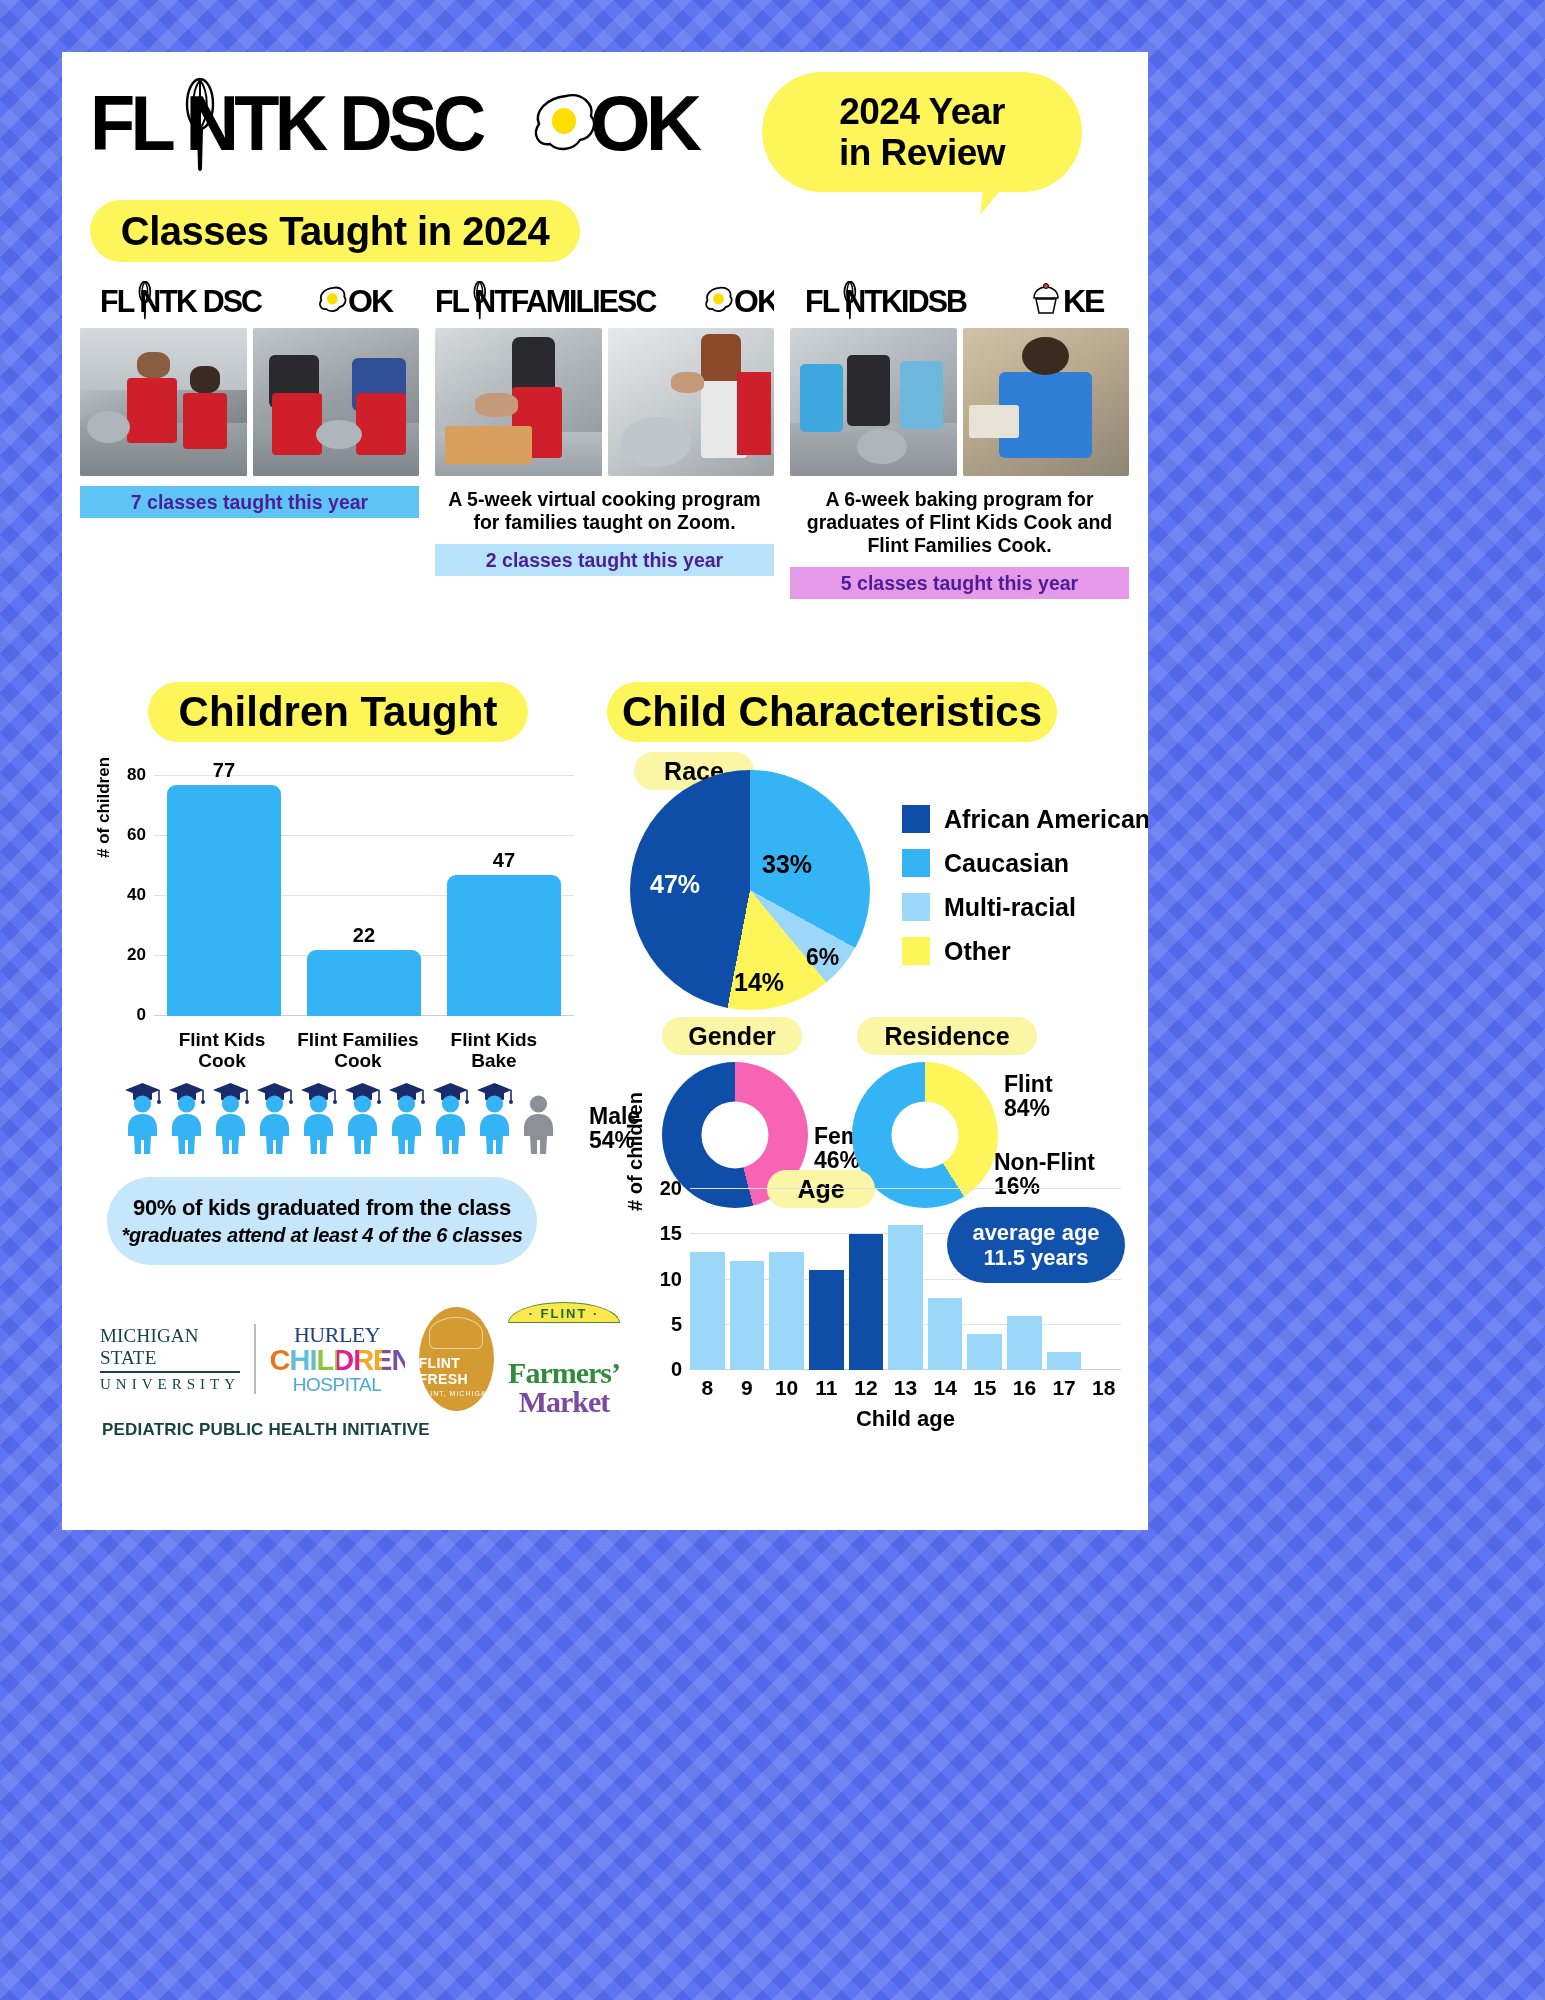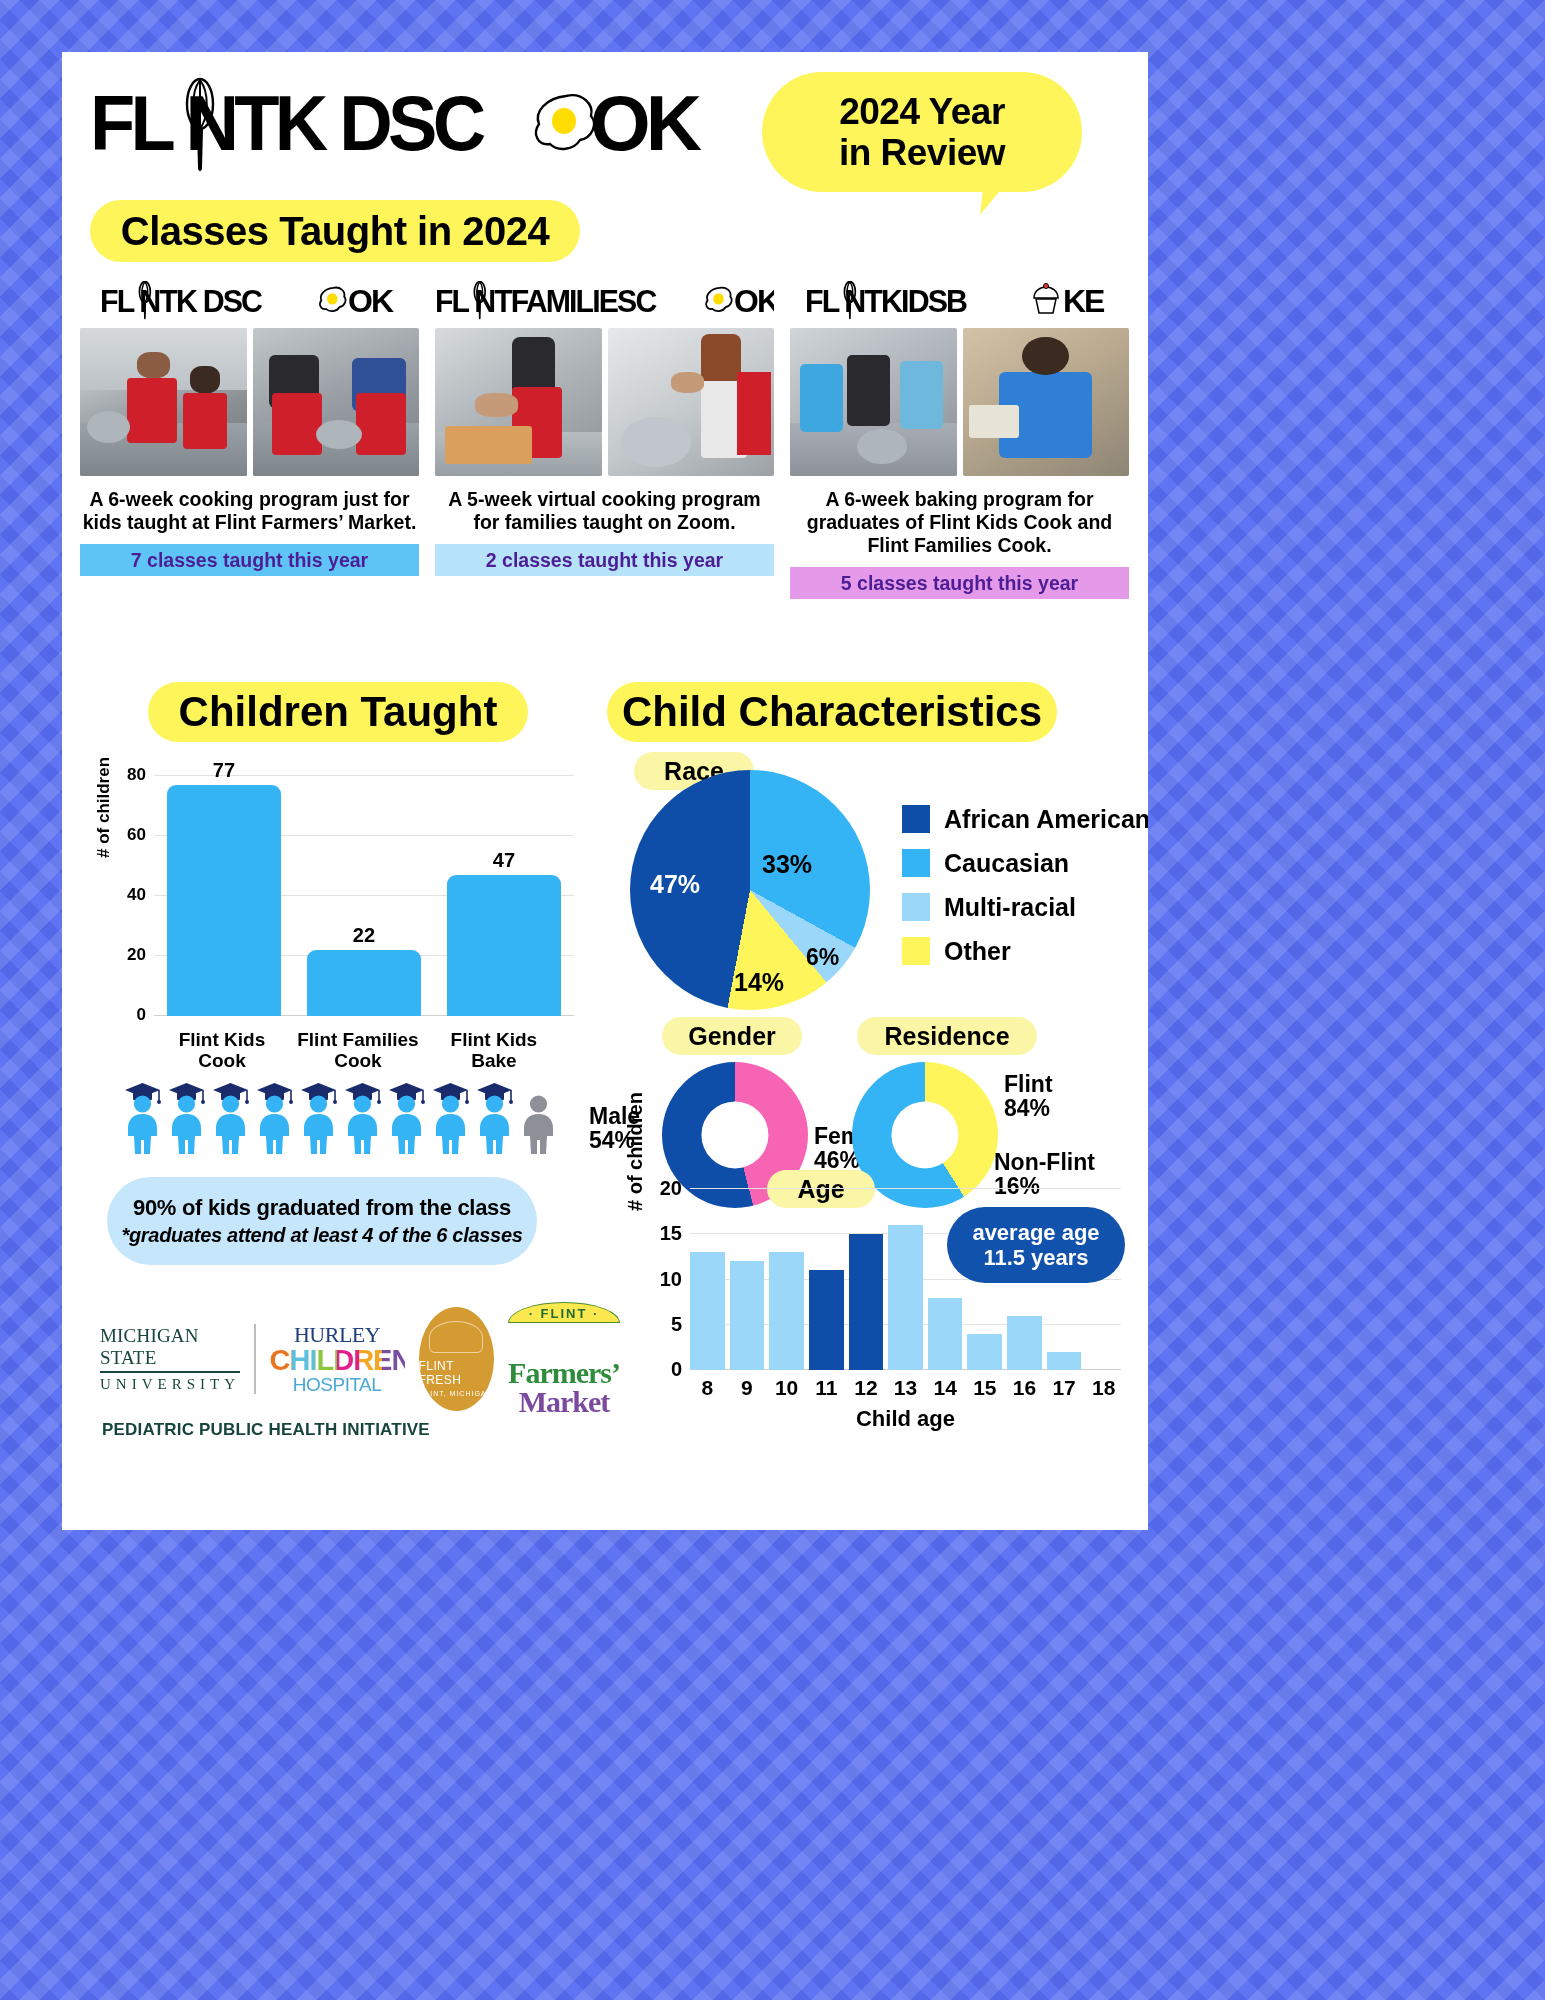--- a/index.html
+++ b/index.html
@@ -117,21 +117,21 @@
   .msu .m1 { font-family: "Liberation Serif", serif; font-size: 19px; color: #18453b; letter-spacing: 0.2px; }
   .msu .rule { height: 2px; background: #18453b; margin: 2px 0 3px; }
   .msu .m2 { font-family: "Liberation Serif", serif; font-size: 15px; color: #18453b; letter-spacing: 5px; }
   .divider { width: 2px; height: 70px; background: #bdbdbd; }
   .hurley { width: 135px; text-align: center; line-height: 1; }
   .hurley .h1 { font-family: "Liberation Serif", serif; font-size: 22px; color: #1f3f7a; letter-spacing: -0.5px; }
   .hurley .h2 { font-size: 29px; font-weight: 700; letter-spacing: -1px; }
   .hurley .h3 { font-size: 19px; color: #4aa8d8; letter-spacing: -0.5px; }
   .ff { width: 96px; height: 104px; background: #d59b33; border-radius: 50%;
         display: flex; flex-direction: column; align-items: center; justify-content: flex-end; padding-bottom: 14px; }
-  .ff .f1 { color: #fff; font-size: 12px; font-weight: 400; letter-spacing: 0.4px; }
+  .ff .f1 { color: #fff; font-size: 14px; font-weight: 700; letter-spacing: 0.4px; }
   .ff .f2 { color: #fff; font-size: 7px; letter-spacing: 1px; margin-top: 3px; }
   .fm { width: 140px; text-align: center; position: relative; }
   .fm .arc { background: #fbe84e; border-radius: 50%/100% 100% 0 0; font-size: 13px; font-weight: 700;
              letter-spacing: 2px; padding: 3px 0 1px; color: #1f6b32; border: 1px solid #4d8c2a;}
   .fm .fmk1 { font-family: "Liberation Serif", serif; font-weight: 700; font-size: 30px; color: #2f8c3b; letter-spacing: -1px; line-height: 0.95; margin-top: 36px; }
   .fm .fmk2 { font-family: "Liberation Serif", serif; font-weight: 700; font-size: 30px; color: #7b4aa0; letter-spacing: -1px; line-height: 0.95; }
   .ppi { position: absolute; left: 40px; top: 1368px; font-size: 17px; font-weight: 700; color: #18453b; letter-spacing: 0.2px;}
 
   
   .mini-pill { position: absolute; background: #fbf6a5; border-radius: 22px; height: 38px;
@@ -237,21 +237,20 @@
         </div>
         <div class="photo" style="background:linear-gradient(160deg,#c2c7cb,#9aa0a5 45%,#787e83);">
           <div class="counter"></div>
           <div class="dark" style="left:10%;top:18%;width:30%;height:36%;border-radius:6px;"></div>
           <div class="apron" style="left:12%;top:44%;width:30%;height:42%;border-radius:4px;"></div>
           <div class="blue" style="left:60%;top:20%;width:32%;height:36%;border-radius:6px;"></div>
           <div class="apron" style="left:62%;top:44%;width:30%;height:42%;border-radius:4px;"></div>
           <div class="bowl" style="left:38%;top:62%;width:28%;height:20%;"></div>
         </div>
       </div>
-      <div class="prog-caption">A 6-week cooking program just for kids taught at Flint Farmers’ Market.</div>
       <div class="prog-badge" style="background:#5ec3f5;">7 classes taught this year</div>
     </div>
 
     <div class="prog">
       <div class="prog-logo">
         <svg width="340" height="40" viewBox="0 0 340 40">
           <text x="0" y="31" font-family="Liberation Sans, sans-serif" font-size="32" font-weight="700" letter-spacing="-2" transform="scale(0.95,1)" fill="#000">FL NTFAMILIESC</text>
           <text x="300" y="31" font-family="Liberation Sans, sans-serif" font-size="32" font-weight="700" letter-spacing="-2" fill="#000">OK</text>
           <g transform="translate(39,0) scale(0.42)">
             <ellipse cx="14" cy="26" rx="13" ry="25" fill="none" stroke="#000" stroke-width="4"></ellipse>

